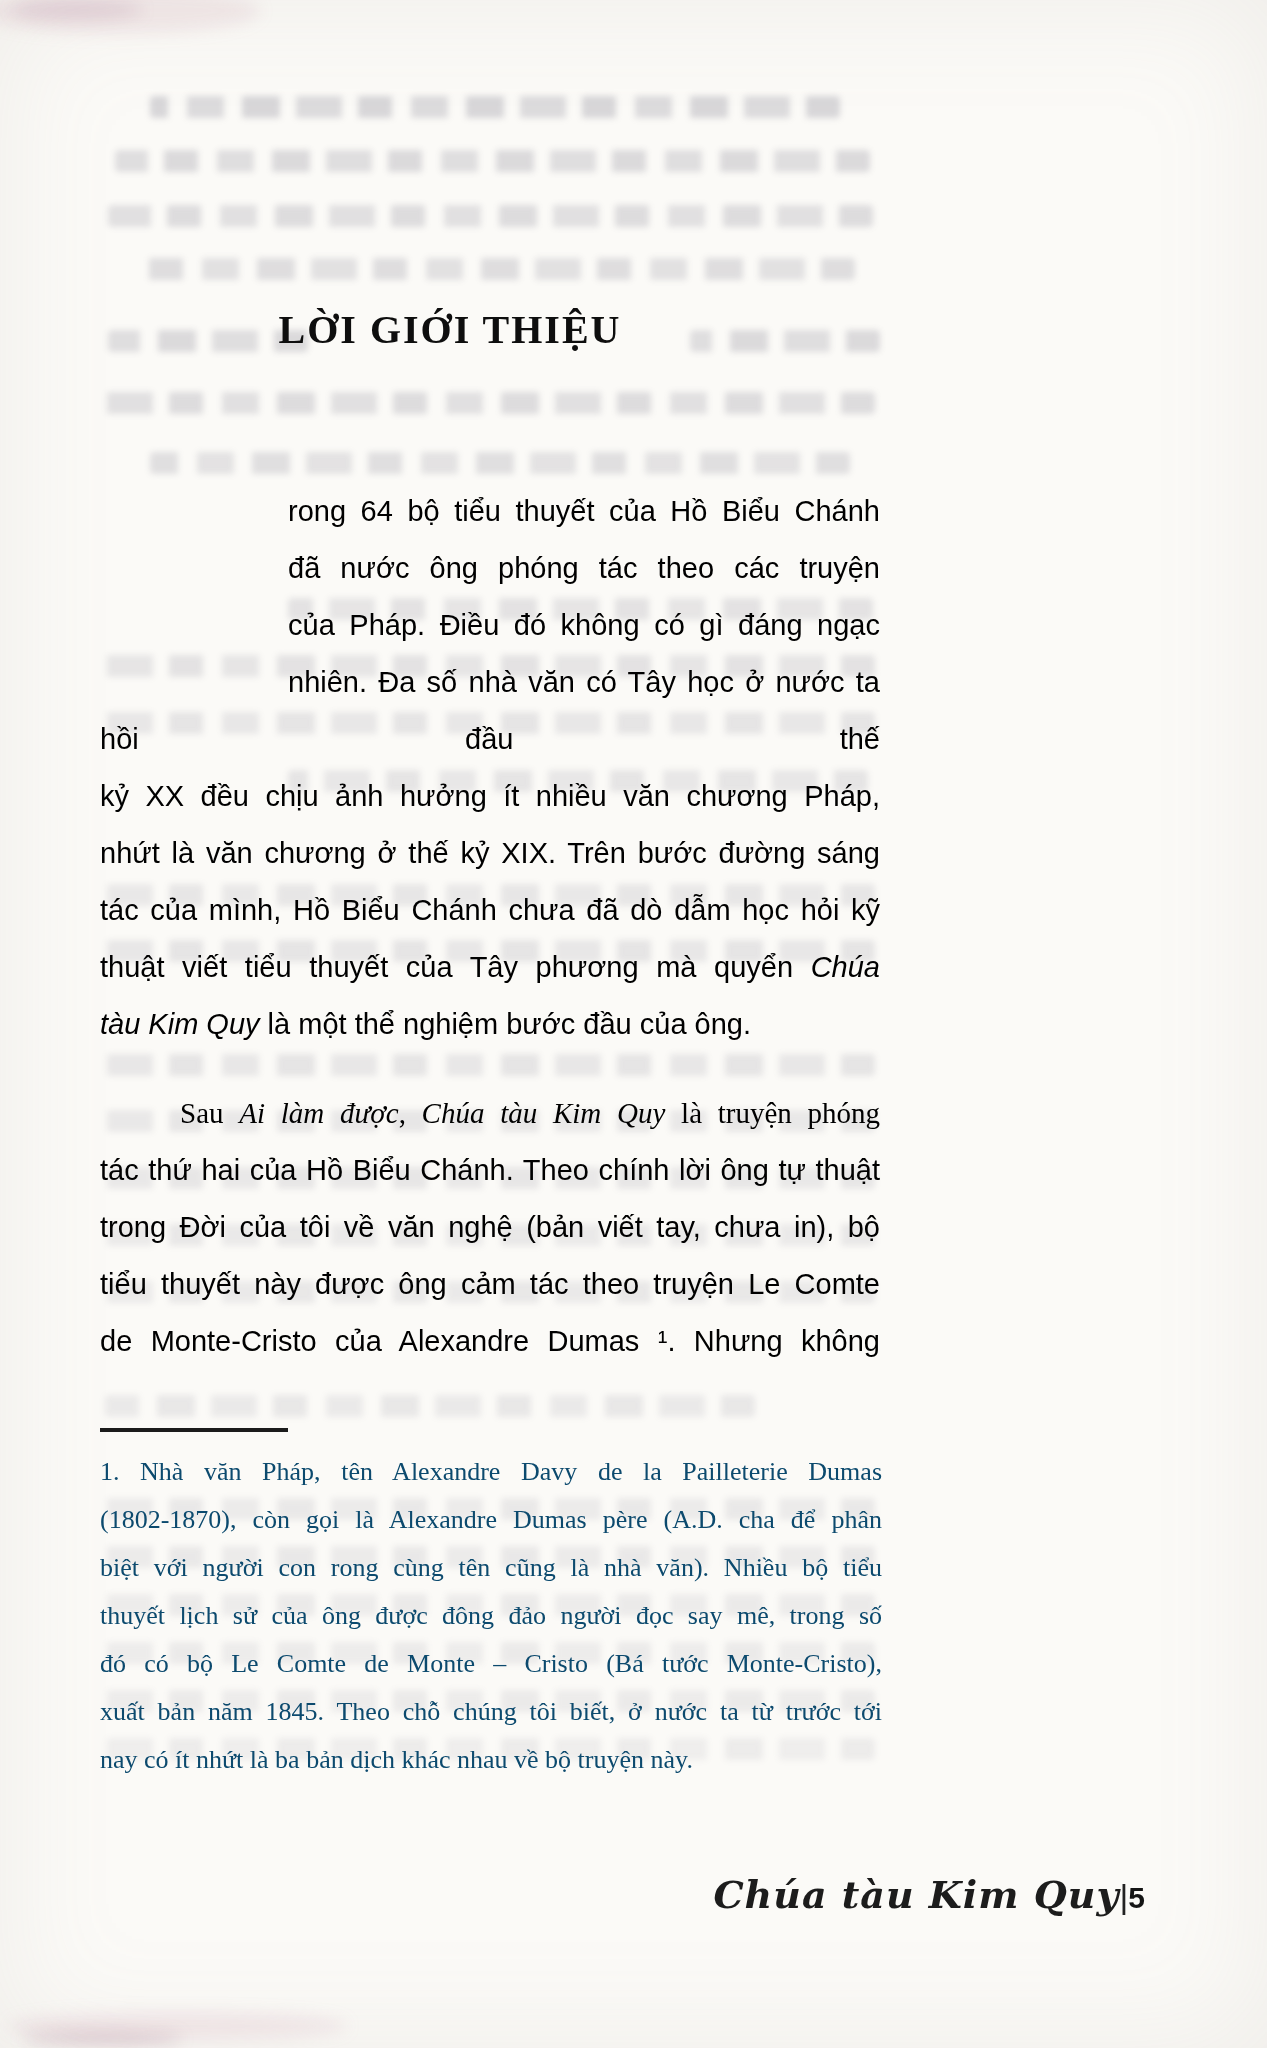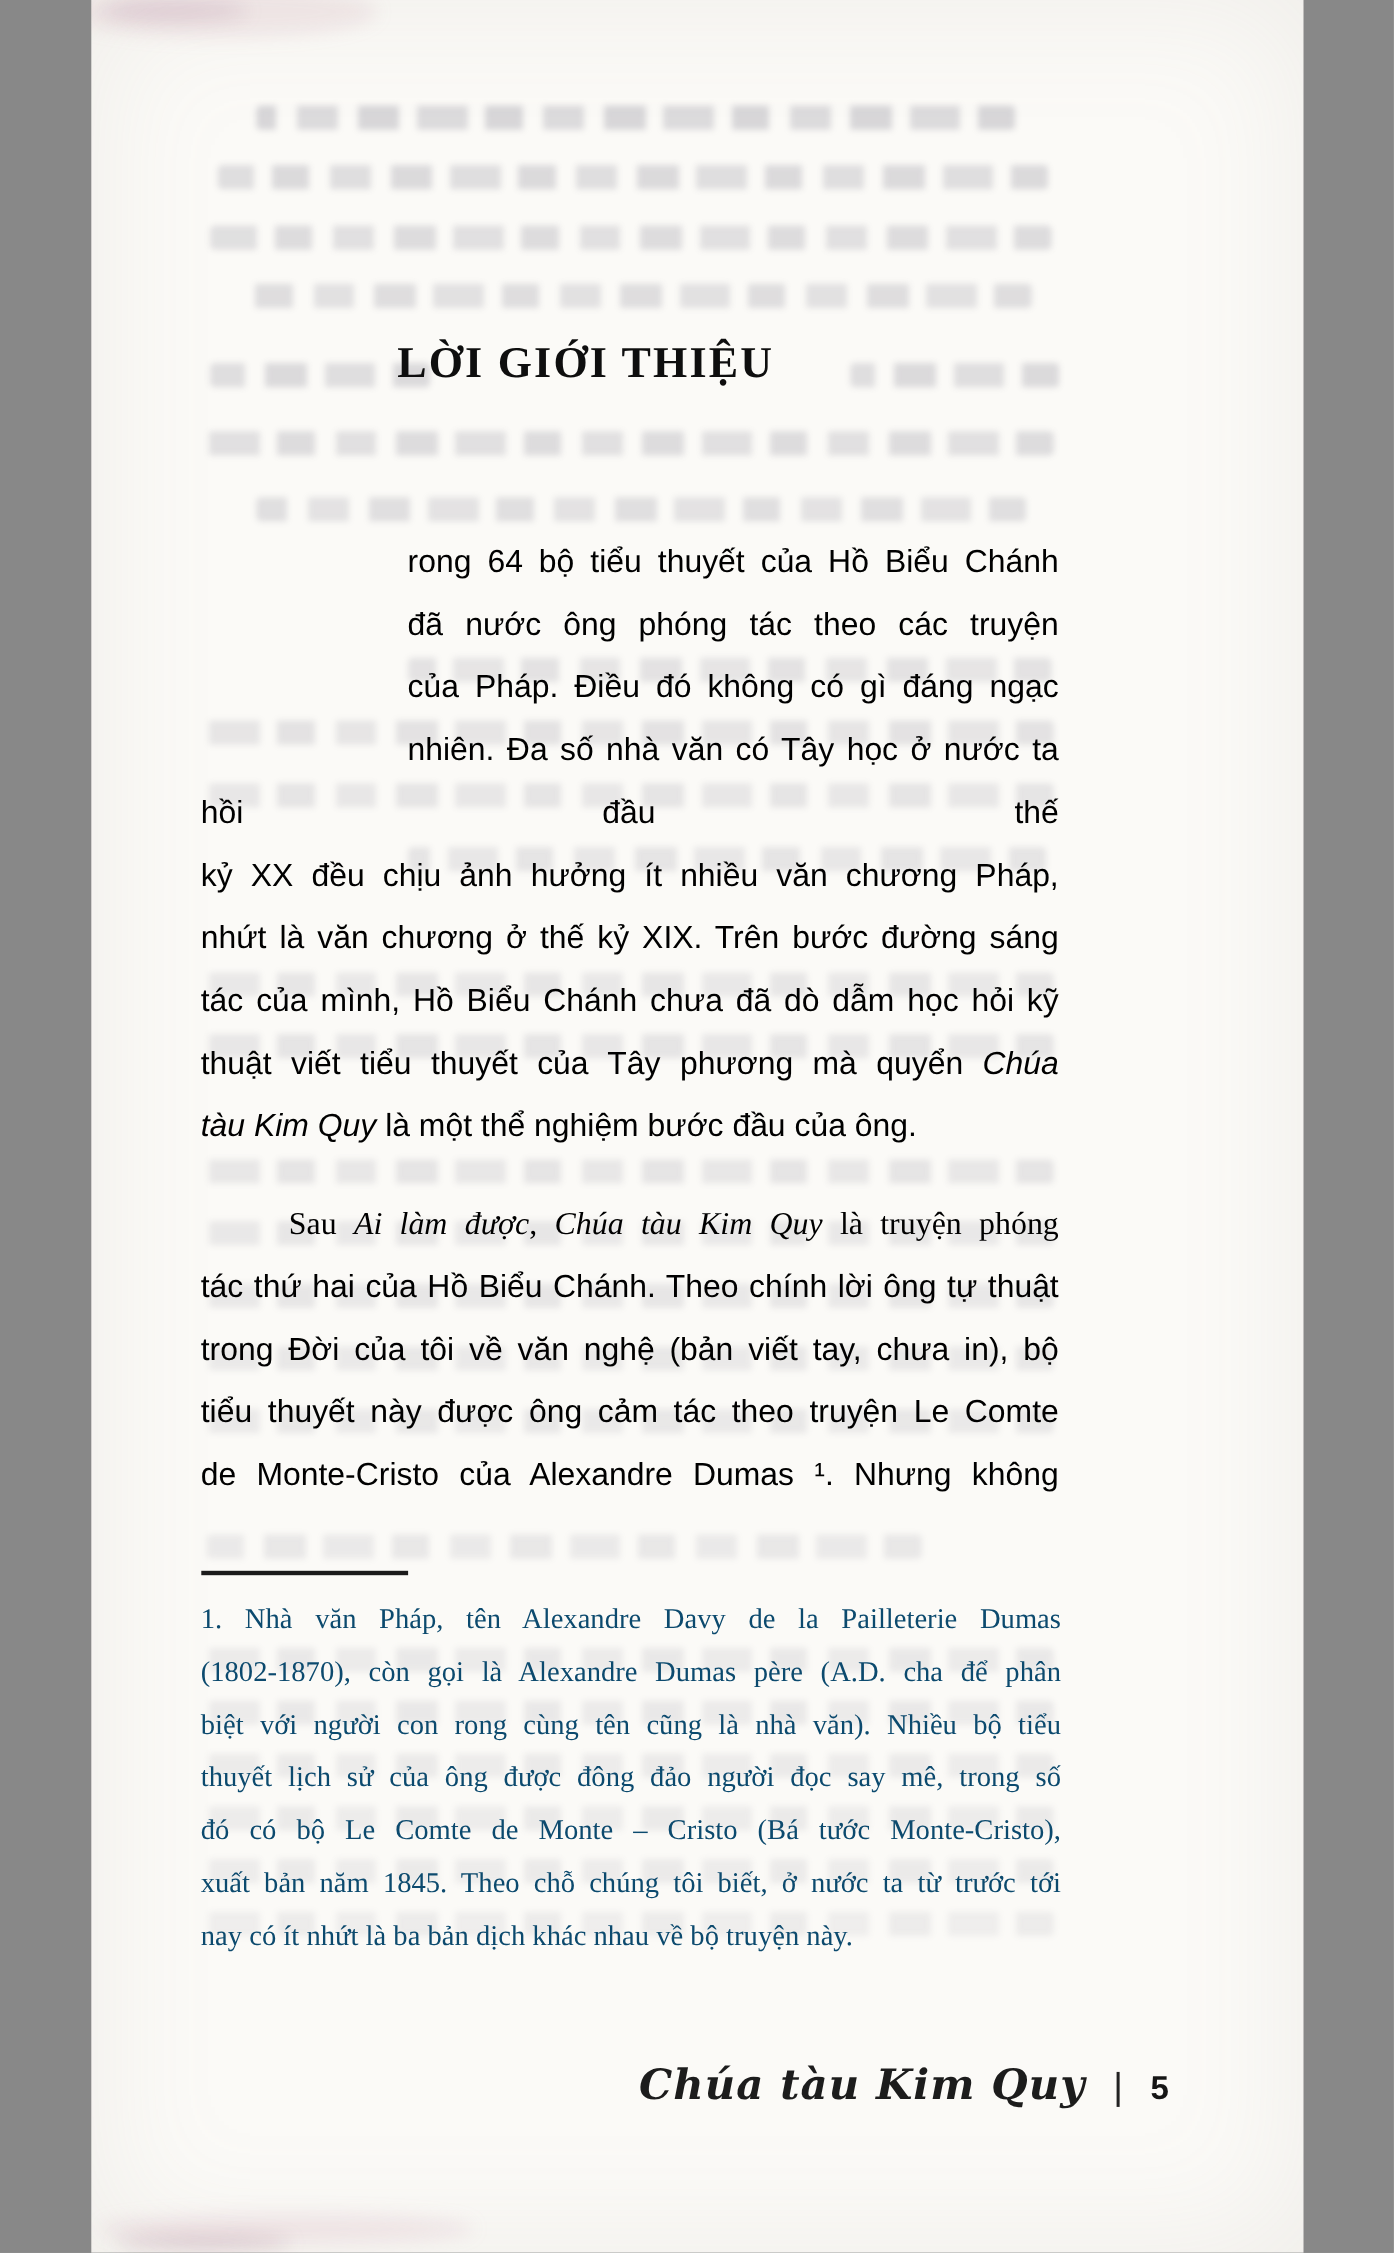--- a/index.html
+++ b/index.html
@@ -1,17 +1,17 @@
 <!DOCTYPE html>
 <html lang="vi"><head>
 <meta charset="utf-8">
 <style>
   html,body{margin:0;padding:0;background:#888;}
   .page{
-    position:relative;width:1102px;height:2048px;margin:0 auto;
+    position:relative;width:1267px;height:2048px;margin:0 auto;
     background:#fbfaf7;overflow:hidden;
     font-family:"Liberation Sans",sans-serif;color:#161616;
     box-shadow:inset 0 0 120px rgba(160,150,140,.12);
   }
   
   .ghost{
     position:absolute;height:22px;border-radius:4px;filter:blur(3px);
     transform:scaleX(-1);
     background-image:repeating-linear-gradient(90deg,
       rgba(122,120,136,.55) 0 34px, transparent 34px 50px,
@@ -40,21 +40,21 @@
   .dc-bar{width:96px;height:46px;background:#0b0b0b;}
   .dc-stem{width:46px;height:158px;background:#0b0b0b;margin:0 auto;}
   .sr{position:absolute;width:1px;height:1px;overflow:hidden;clip:rect(0 0 0 0);clip-path:inset(50%);}
   
   .footnote{
     position:absolute;top:1428px;left:100px;width:782px;
     font-family:"Liberation Serif",serif;font-size:26px;line-height:48px;color:#0c4a6e;
   }
   .fn-rule{width:188px;height:4px;background:#1b1b1b;margin:0 0 16px 0;}
   
-  .footer{position:absolute;top:1872px;right:122px;display:flex;align-items:baseline;gap:25px;}
+  .footer{position:absolute;top:1872px;right:122px;display:flex;align-items:baseline;gap:0;}
   .footer-script{
     font-family:"DejaVu Serif",serif;font-style:italic;font-weight:bold;
     font-size:38px;letter-spacing:1px;color:#1c1c1c;
   }
   .footer-sep{font-size:34px;font-weight:normal;color:#222;}
   .footer-page{font-size:30px;font-weight:bold;color:#151515;}
 </style>
 </head>
 <body>
 

